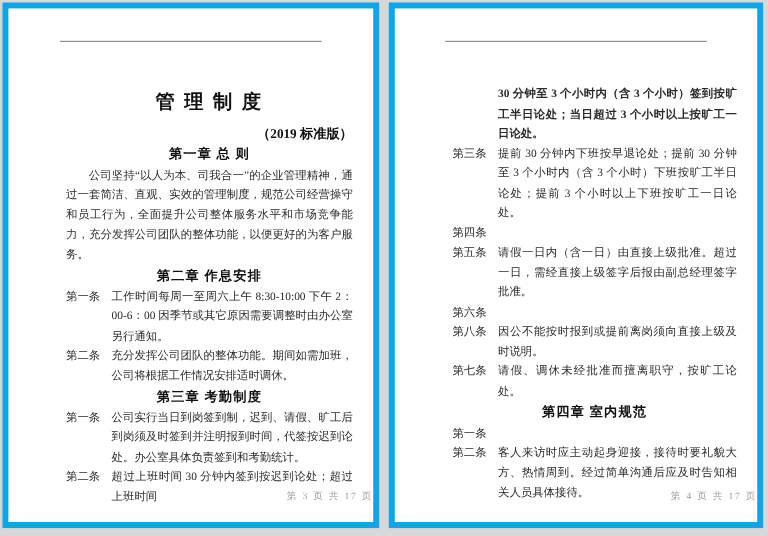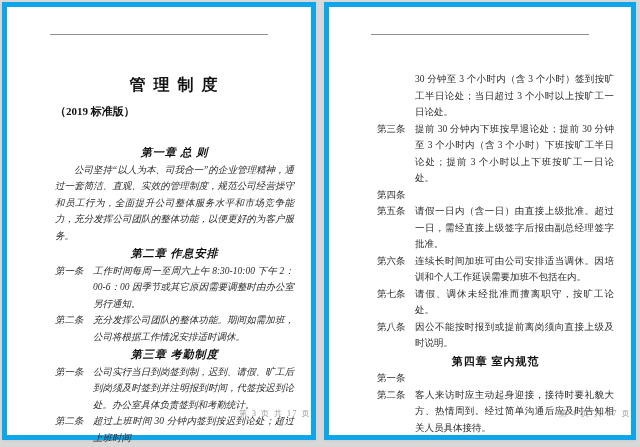--- a/index.html
+++ b/index.html
@@ -31,32 +31,32 @@
   }
   .doc-title{
     margin:40px 0 0 0;
     font-size:16px;font-weight:bold;
     text-align:center;letter-spacing:2px;
     color:#111;
   }
   .doc-subtitle{
     margin-top:8px;
     font-size:11px;font-weight:bold;
-    text-align:left;color:#111;
+    text-align:right;color:#111;
   }
   .blocks{font-size:9.5px;line-height:16.5px;color:#2a2a2a;}
-  .blocks-first{margin-top:25px;font-style:italic;}
+  .blocks-first{margin-top:2px;}
   .blocks-cont{margin-top:36px;}
   .heading{
     font-size:11px;font-weight:bold;text-align:center;
     color:#111;line-height:16.5px;margin:1px 0;
     letter-spacing:1px;
   }
   .para{text-align:justify;text-indent:19px;}
-  .cont{text-align:justify;padding-left:38px;}
+  .cont{text-align:justify;padding-left:38px;font-weight:bold;}
   .item{display:flex;}
   .item .label{flex:0 0 30px;margin-right:8px;white-space:nowrap;}
   .item .itext{flex:1;text-align:justify;}
   .footer{
     position:absolute;bottom:16px;left:0;right:0;
     text-align:right;
     font-size:8px;color:#9a9a9a;letter-spacing:1.5px;
   }
 </style>
 </head>
@@ -106,29 +106,28 @@
           </div>
           <div class="item">
             <span class="label">第四条</span>
           </div>
           <div class="item">
             <span class="label">第五条</span>
             <span class="itext">请假一日内（含一日）由直接上级批准。超过一日，需经直接上级签字后报由副总经理签字批准。</span>
           </div>
           <div class="item">
             <span class="label">第六条</span>
-            <span class="itext">连续长时间加班可由公司安排适当调休。因培训和个人工作延误需要加班不包括在内。</span>
+          </div>
+          <div class="item">
+            <span class="label">第八条</span>
+            <span class="itext">因公不能按时报到或提前离岗须向直接上级及时说明。</span>
           </div>
           <div class="item">
             <span class="label">第七条</span>
             <span class="itext">请假、调休未经批准而擅离职守，按旷工论处。</span>
-          </div>
-          <div class="item">
-            <span class="label">第八条</span>
-            <span class="itext">因公不能按时报到或提前离岗须向直接上级及时说明。</span>
           </div>
           <div class="heading">第四章 室内规范</div>
           <div class="item">
             <span class="label">第一条</span>
           </div>
           <div class="item">
             <span class="label">第二条</span>
             <span class="itext">客人来访时应主动起身迎接，接待时要礼貌大方、热情周到。经过简单沟通后应及时告知相关人员具体接待。</span>
           </div>
         </div>

